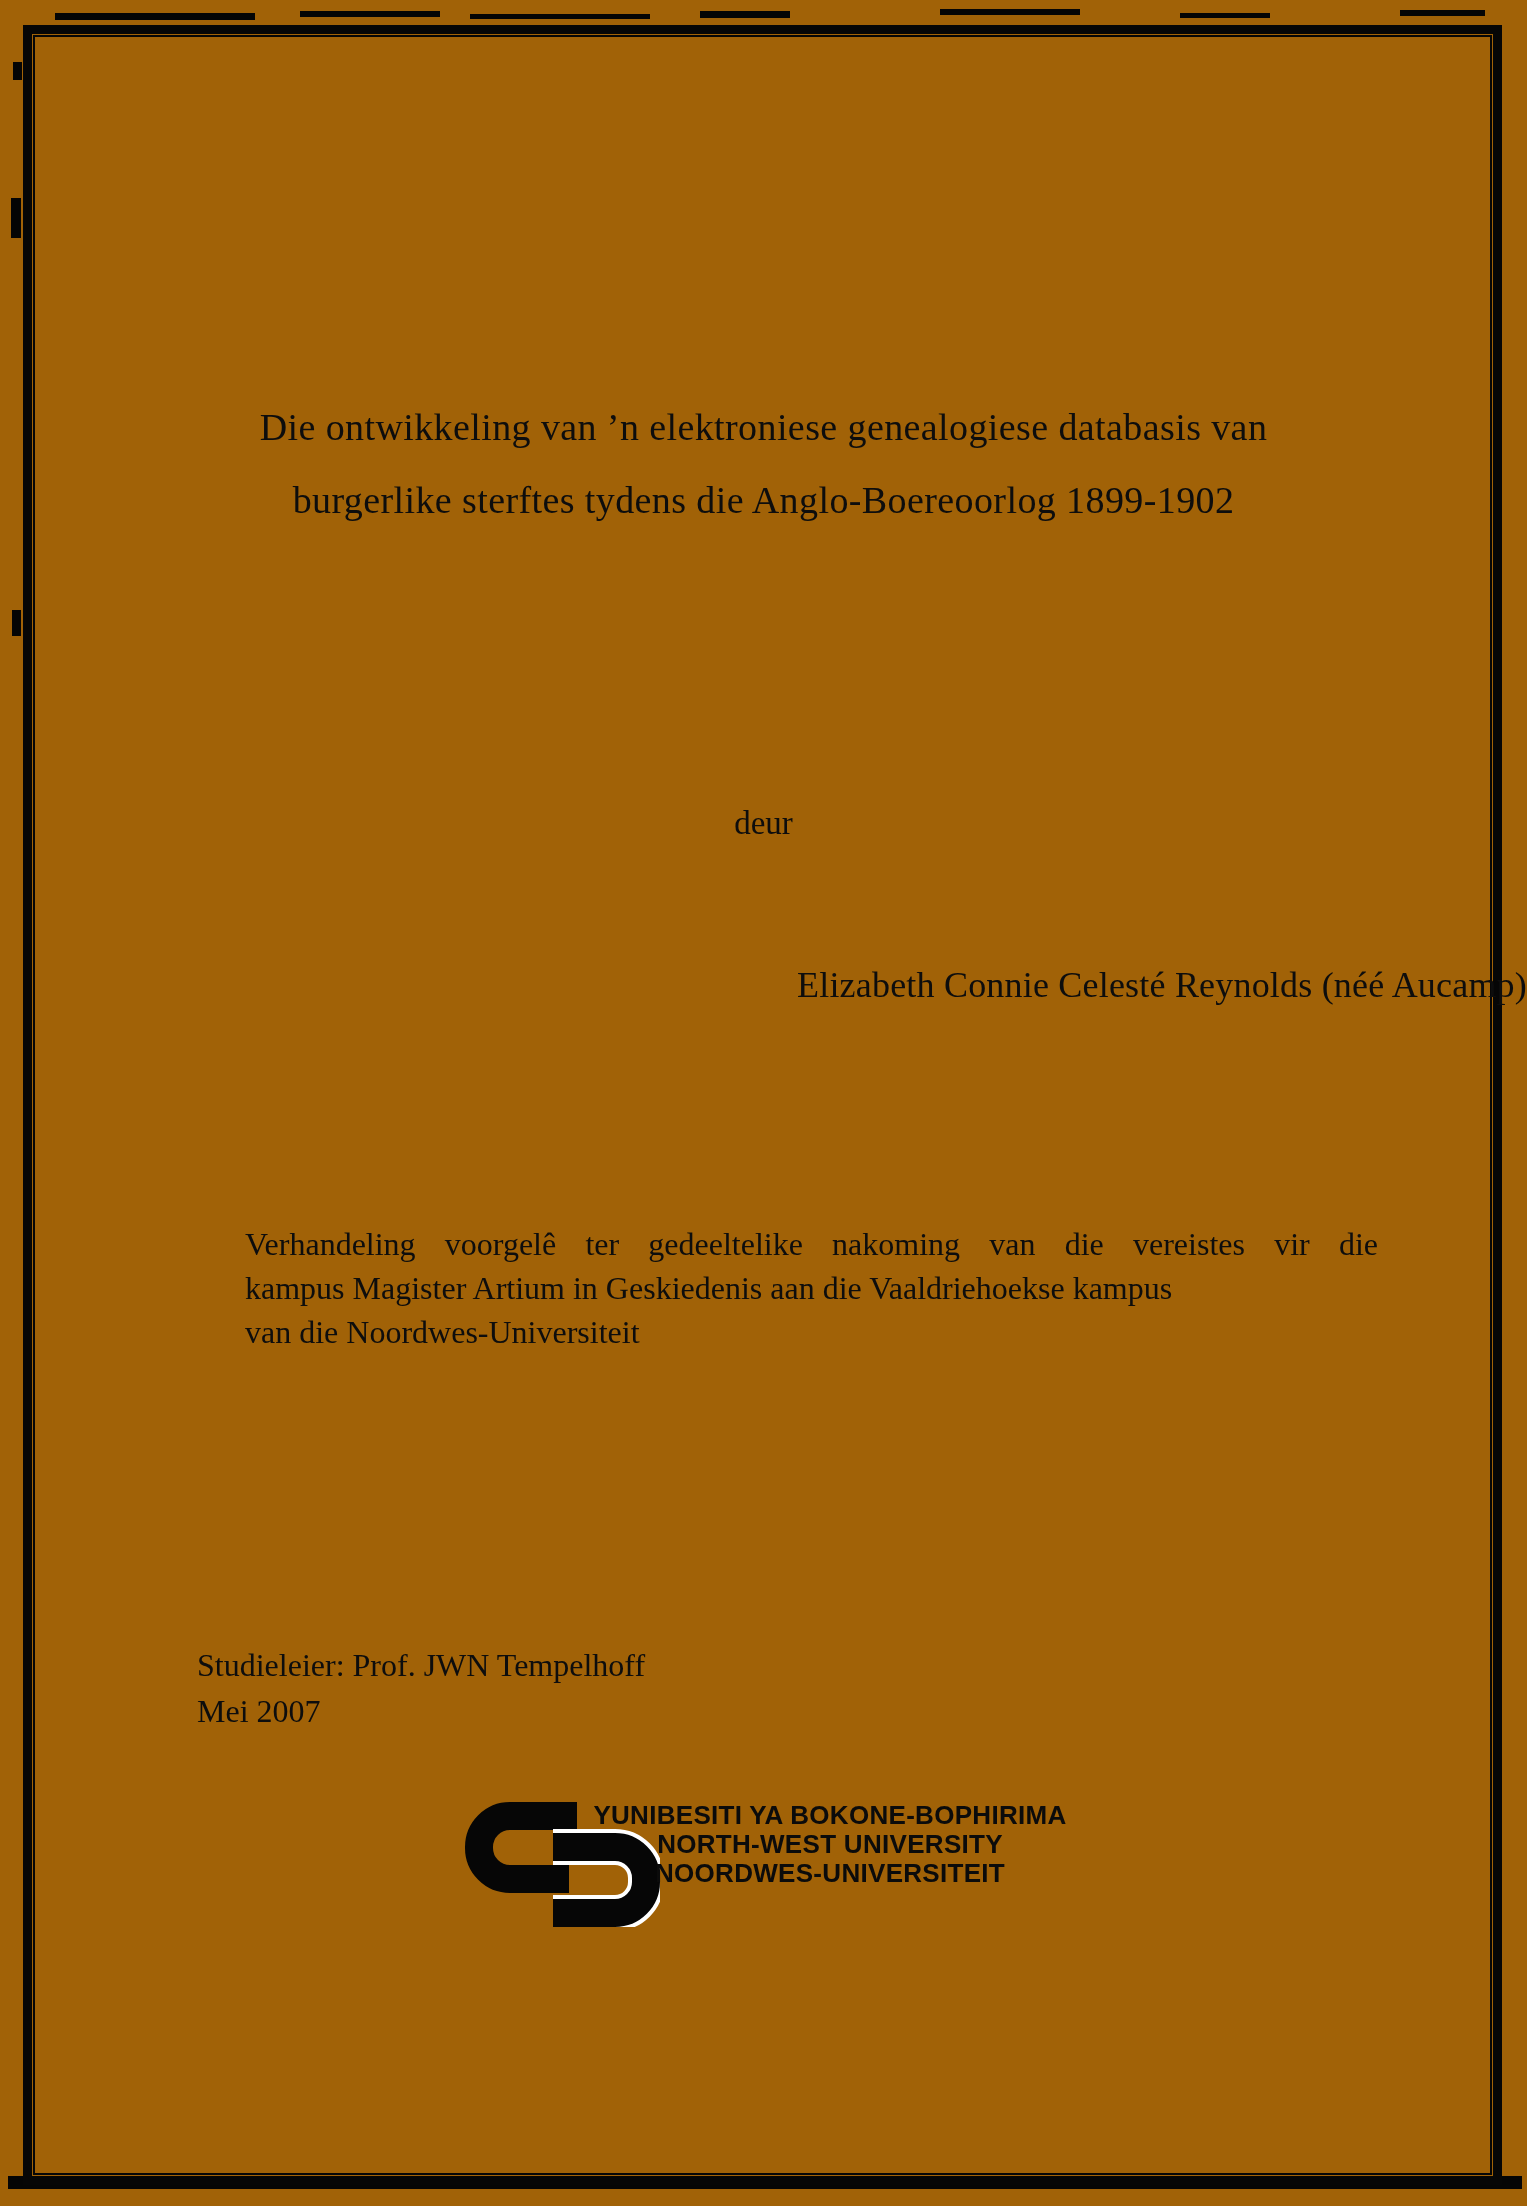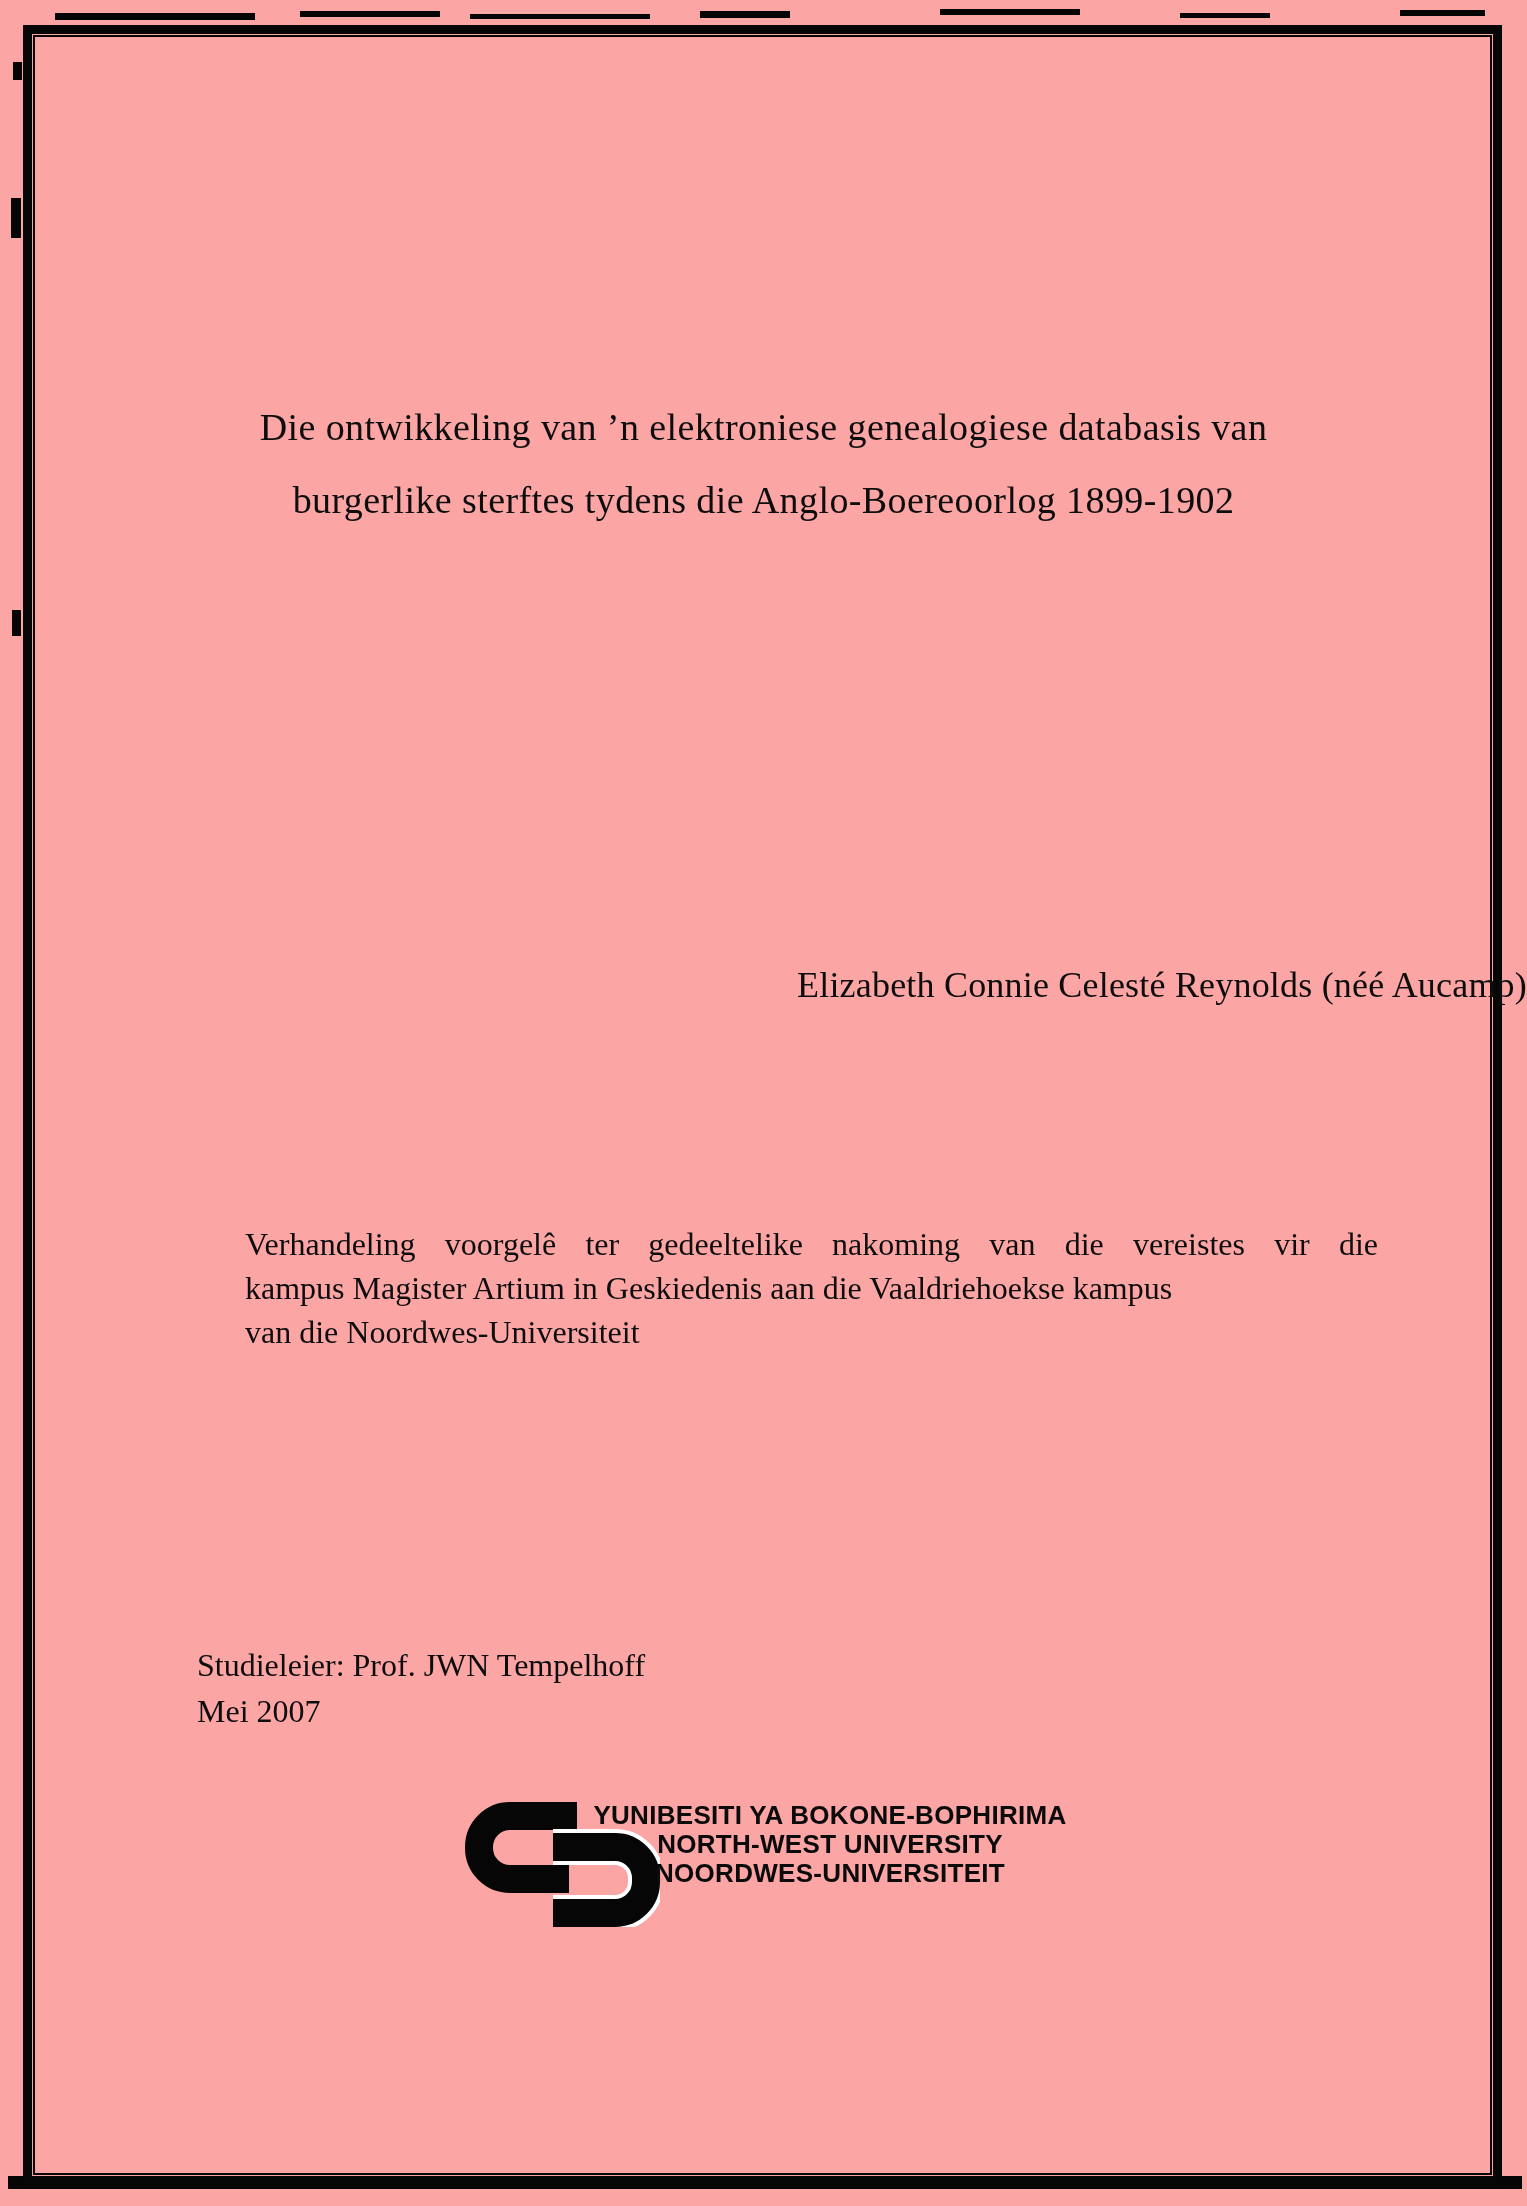--- a/index.html
+++ b/index.html
@@ -4,21 +4,21 @@
 <style>
   html, body {
     margin: 0;
     padding: 0;
     background: #ffffff;
   }
   .page {
     position: relative;
     width: 1527px;
     height: 2206px;
-    background: #fca5a5;
+    background: #a16207;
     font-family: "Liberation Serif", serif;
     color: #0d0d0d;
     overflow: hidden;
   }
 
   
   .frame {
     position: absolute;
     left: 23px;
     top: 25px;
@@ -143,20 +143,21 @@
 
   <div class="frame">
     <div class="frame-inner"></div>
   </div>
 
   <div class="title-block">
     <div>Die ontwikkeling van ’n elektroniese genealogiese databasis van</div>
     <div>burgerlike sterftes tydens die Anglo-Boereoorlog 1899-1902</div>
   </div>
 
+  <div class="byline">deur</div>
 
   <div class="author">Elizabeth Connie Celesté Reynolds (néé Aucamp)</div>
 
   <div class="degree-statement">
     <div class="justified">Verhandeling voorgelê ter gedeeltelike nakoming van die vereistes vir die</div>
     <div><span>kampus </span><span class="italic">Magister Artium</span><span> in Geskiedenis aan die Vaaldriehoekse kampus</span></div>
     <div>van die Noordwes-Universiteit</div>
   </div>
 
   <div class="supervisor-block">

